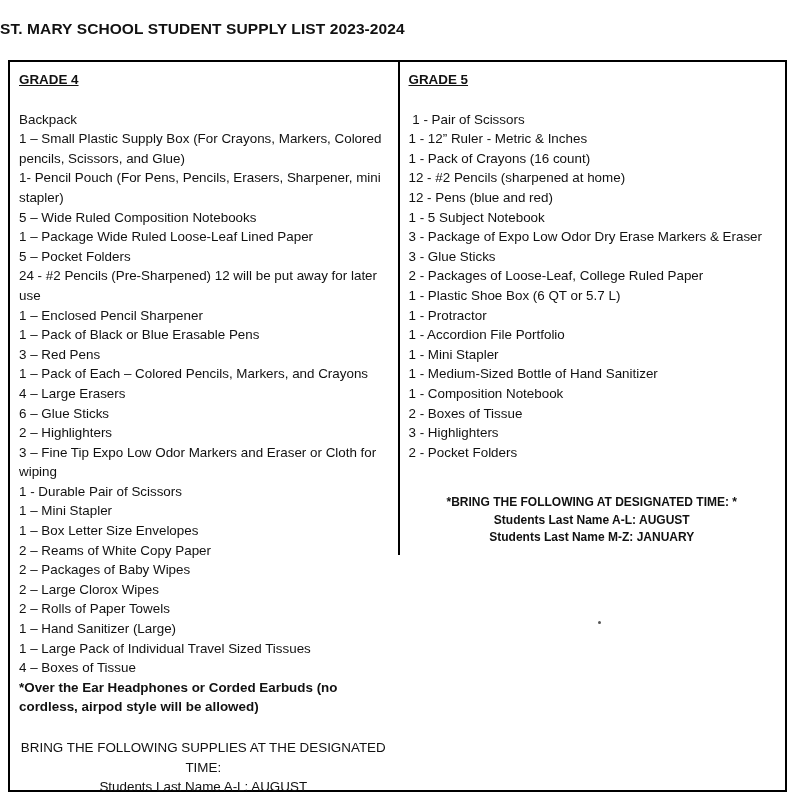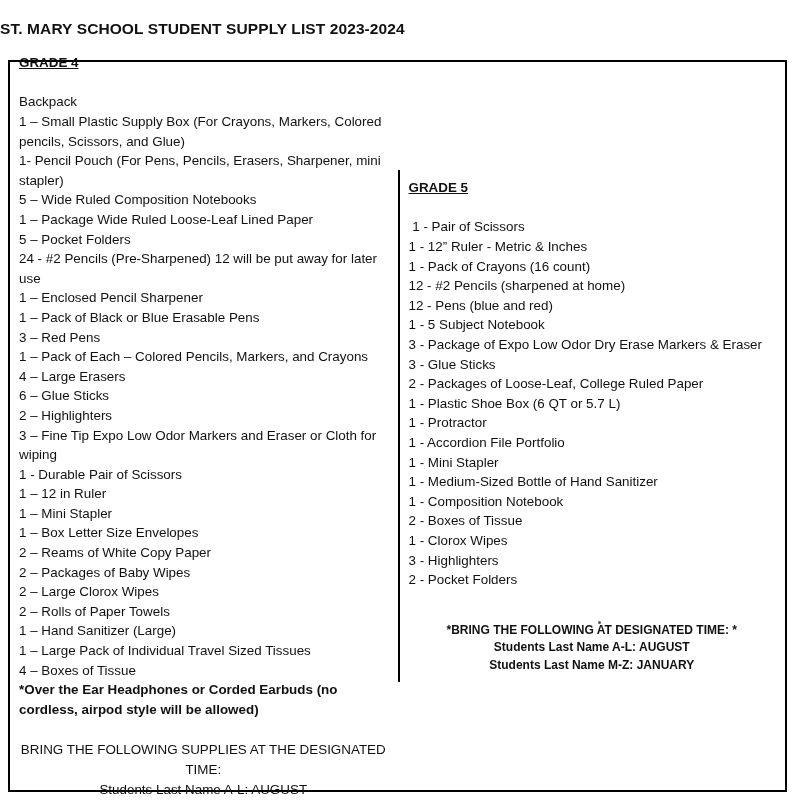--- a/index.html
+++ b/index.html
@@ -12,21 +12,21 @@
     overflow:hidden;
   }
   .doc-title{
     position:absolute;top:20px;left:0;width:100%;
     text-align:left;font-weight:bold;font-size:15.5px;
     letter-spacing:0.1px;
   }
   .supply-table{
     position:absolute;top:60px;left:8px;right:7px;bottom:8px;
     border:2px solid #000;
-    display:flex;align-items:center;
+    display:flex;align-items:flex-start;
     background:#fff;
   }
   .col{
     flex:1 1 50%;
     box-sizing:border-box;
     padding:8px 10px 8px 9px;
     font-size:13.4px;
     line-height:19.6px;
   }
   .col-right{border-left:2px solid #000;}
@@ -71,21 +71,20 @@
         <div class="supply-line">24 - #2 Pencils (Pre-Sharpened) 12 will be put away for later use</div>
         <div class="supply-line">1 – Enclosed Pencil Sharpener</div>
         <div class="supply-line">1 – Pack of Black or Blue Erasable Pens</div>
         <div class="supply-line">3 – Red Pens</div>
         <div class="supply-line">1 – Pack of Each – Colored Pencils, Markers, and Crayons</div>
         <div class="supply-line">4 – Large Erasers</div>
         <div class="supply-line">6 – Glue Sticks</div>
         <div class="supply-line">2 – Highlighters</div>
         <div class="supply-line">3 – Fine Tip Expo Low Odor Markers and Eraser or Cloth for wiping</div>
         <div class="supply-line">1 - Durable Pair of Scissors</div>
-        <div class="supply-line">1 – 12 in Ruler</div>
         <div class="supply-line">1 – Mini Stapler</div>
         <div class="supply-line">1 – Box Letter Size Envelopes</div>
         <div class="supply-line">2 – Reams of White Copy Paper</div>
         <div class="supply-line">2 – Packages of Baby Wipes</div>
         <div class="supply-line">2 – Large Clorox Wipes</div>
         <div class="supply-line">2 – Rolls of Paper Towels</div>
         <div class="supply-line">1 – Hand Sanitizer (Large)</div>
         <div class="supply-line">1 – Large Pack of Individual Travel Sized Tissues</div>
         <div class="supply-line">4 – Boxes of Tissue</div>
         <div class="supply-line bold">*Over the Ear Headphones or Corded Earbuds (no cordless, airpod style will be allowed)</div>
@@ -108,21 +107,20 @@
         <div class="supply-line">3 - Package of Expo Low Odor Dry Erase Markers &amp; Eraser</div>
         <div class="supply-line">3 - Glue Sticks</div>
         <div class="supply-line">2 - Packages of Loose-Leaf, College Ruled Paper</div>
         <div class="supply-line">1 - Plastic Shoe Box (6 QT or 5.7 L)</div>
         <div class="supply-line">1 - Protractor</div>
         <div class="supply-line">1 - Accordion File Portfolio</div>
         <div class="supply-line">1 - Mini Stapler</div>
         <div class="supply-line">1 - Medium-Sized Bottle of Hand Sanitizer</div>
         <div class="supply-line">1 - Composition Notebook</div>
         <div class="supply-line">2 - Boxes of Tissue</div>
-        <div class="supply-line">1 - Clorox Wipes</div>
         <div class="supply-line">3 - Highlighters</div>
         <div class="supply-line">2 - Pocket Folders</div>
       </div>
     <div class="g5-footer">
         <div class="footer-line">*BRING THE FOLLOWING AT DESIGNATED TIME: *</div>
         <div class="footer-line">Students Last Name A-L: AUGUST</div>
         <div class="footer-line">Students Last Name M-Z: JANUARY</div>
       </div>
   </div>
 

